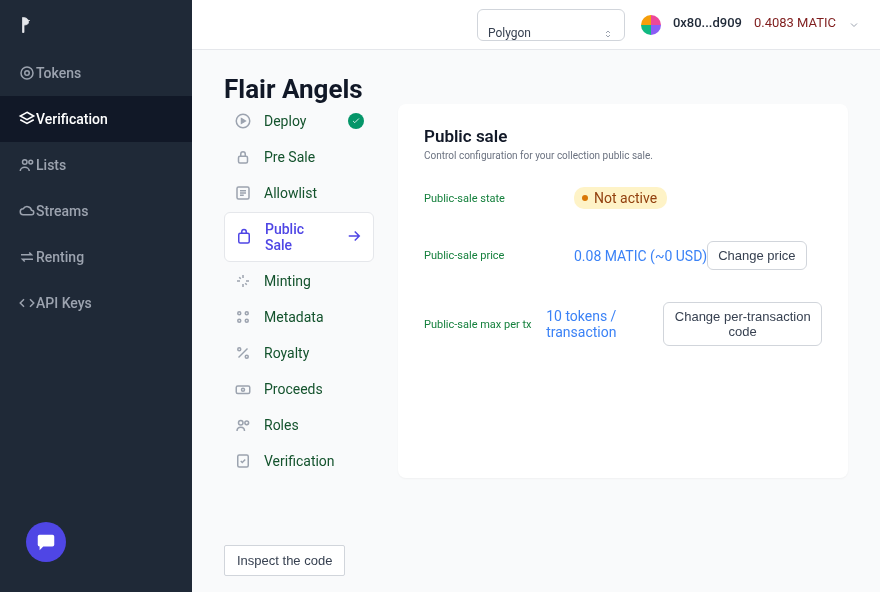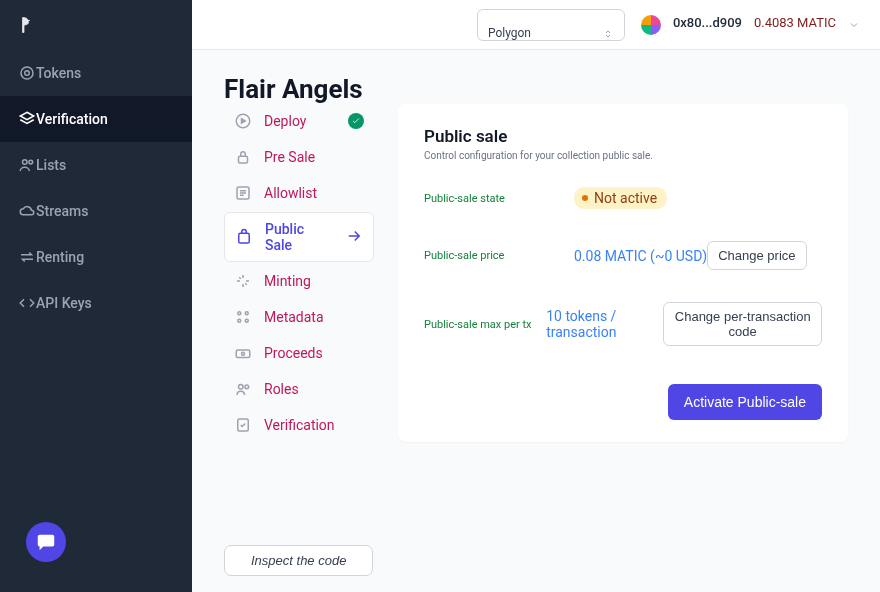--- a/index.html
+++ b/index.html
@@ -20,42 +20,42 @@
   .network-select { width:148px; height:32px; border:1px solid #d1d5db; border-radius:6px; display:flex; align-items:flex-end; justify-content:space-between; padding:0 10px; font-size:12px; color:#374151; background:#fff; cursor:pointer;}
   .wallet { display:flex; gap:12px; font-size:13px; color:#374151; cursor:pointer;}
   .wallet .avatar { width:20px; height:20px; border-radius:50%; background: conic-gradient(#ec4899 0 90deg,#8b5cf6 90deg 180deg,#10b981 180deg 270deg,#f59e0b 270deg 360deg); }
   .wallet .addr { color:#1f2937; font-weight:500;}
   .wallet .bal { color:#7f1d1d; }
 
   .content { flex:1; padding: 24px 32px; display:flex; flex-direction:column; }
   .page-title { font-size: 26px; font-weight:700; color:#111827; }
   .columns { display:flex; gap:24px; }
   .subnav { width:150px; display:flex; flex-direction:column; gap:2px;}
-  .subnav-item { display:flex; align-items:center; gap:12px; padding:8px 10px; border-radius:6px; font-size:14px; color:#be185d; cursor:pointer; position:relative;}
+  .subnav-item { display:flex; align-items:center; gap:12px; padding:8px 10px; border-radius:6px; font-size:14px; color:#14532d; cursor:pointer; position:relative;}
   .subnav-item .icon{ width:18px; height:18px; display:flex; align-items:center; justify-content:center; color:#9ca3af;}
   .subnav-item.active { border:1px solid #e5e7eb; background:#fff; color:#4f46e5; font-weight:500;}
   .subnav-item.active .icon{ color:#4f46e5;}
   .subnav-item .arrow { margin-left:auto; color:#4f46e5;}
   .subnav-item .check { margin-left:auto; width:16px;height:16px;border-radius:50%;background:#059669;display:flex;align-items:center;justify-content:center;}
   .subnav-item .check svg{width:10px;height:10px;stroke:#fff;fill:none;stroke-width:2;}
 
   .panel { flex:1; background:#fff; border-radius:8px; padding:22px 26px; box-shadow:0 1px 2px rgba(0,0,0,0.04); display:flex; flex-direction:column; }
   .panel h2 { font-size:17px; font-weight:600; margin-bottom:4px;}
   .panel .desc { font-size:10px; color:#6b7280; margin-bottom:26px;}
   .field { display:flex; align-items:center; margin-bottom:32px;}
   .field:last-of-type{margin-bottom:18px;}
   .field .label { width:150px; font-size:11px; color:#15803d;}
   .field .value { font-size:14px; color:#3b82f6;}
   .badge { background:#fef3c7; border-radius:10px; padding:3px 10px 3px 8px; font-size:14px; color:#92400e; display:inline-flex; align-items:center; gap:6px;}
   .badge::before{content:"";width:6px;height:6px;border-radius:50%;background:#d97706;}
   .btn-outline { border:1px solid #d1d5db; background:#fff; border-radius:6px; padding:6px 10px; font-size:13px; color:#374151; cursor:pointer; }
   .actions{ margin-top:auto; display:flex; justify-content:flex-end;}
   .btn-primary { background:#4f46e5; color:#fff; border:none; border-radius:6px; padding:10px 16px; font-size:14px; font-weight:500; cursor:pointer;}
 
-  .inspect-btn { position:absolute; left:32px; bottom:16px; border:1px solid #d1d5db; background:#fff; border-radius:7px; padding:7px 26px; font-size:13px; color:#374151; cursor:pointer;font-style:italic;}
+  .inspect-btn { position:absolute; left:32px; bottom:16px; border:1px solid #d1d5db; background:#fff; border-radius:2px; padding:7px 12px; font-size:13px; color:#374151; cursor:pointer;}
   .chev{width:12px;stroke:#9ca3af;fill:none;stroke-width:2;}
 </style>
 </head>
 <body>
 
 <div class="app">
   <aside class="sidebar">
     <div class="logo">
       <svg viewBox="0 0 24 24">
           <path d="M6 2 Q14 2 14 8 Q14 12 8 12 L8 22 L6 22 Z M8 6 L16 6" fill="#e5e7eb" stroke="#e5e7eb" stroke-width="1"></path>
@@ -205,20 +205,30 @@
                   <circle cx="17" cy="7" r="2"></circle>
                   <circle cx="7" cy="17" r="2"></circle>
                   <circle cx="17" cy="17" r="2"></circle>
                 </svg>
               </span>
             <span>Metadata</span>
           </div>
           <div class="subnav-item">
             <span class="icon">
                 <svg viewBox="0 0 24 24" width="18" height="18" fill="none" stroke="currentColor" stroke-width="2">
+                  <path d="M6 18L18 6"></path>
+                  <circle cx="7" cy="7" r="2"></circle>
+                  <circle cx="17" cy="17" r="2"></circle>
+                </svg>
+              </span>
+            <span>Royalty</span>
+          </div>
+          <div class="subnav-item">
+            <span class="icon">
+                <svg viewBox="0 0 24 24" width="18" height="18" fill="none" stroke="currentColor" stroke-width="2">
                   <rect x="3" y="8" width="18" height="10" rx="2"></rect>
                   <circle cx="12" cy="13" r="2"></circle>
                 </svg>
               </span>
             <span>Proceeds</span>
           </div>
           <div class="subnav-item">
             <span class="icon">
                 <svg viewBox="0 0 24 24" width="18" height="18" fill="none" stroke="currentColor" stroke-width="2">
                   <circle cx="9" cy="9" r="3"></circle>
@@ -253,22 +263,19 @@
             <span class="value">0.08 MATIC (~0 USD)</span>
             <button class="btn-outline">Change price</button>
           </div>
 
           <div class="field">
             <div class="label">Public-sale max per tx</div>
             <span class="value">10 tokens / transaction</span>
             <button class="btn-outline">Change per-transaction code</button>
           </div>
 
-          <div class="actions">
-            <button class="btn-primary">Activate Public-sale</button>
-          </div>
         </div>
       </div>
     </div>
 
     <button class="inspect-btn">Inspect the code</button>
   </div>
 </div>
 
 </body></html>

